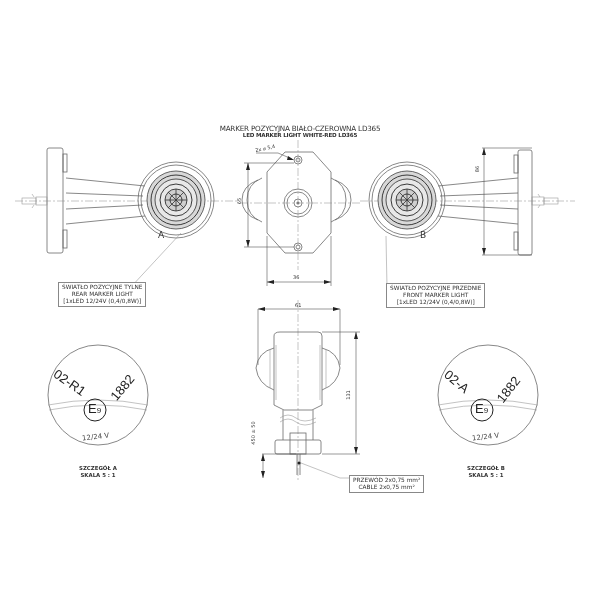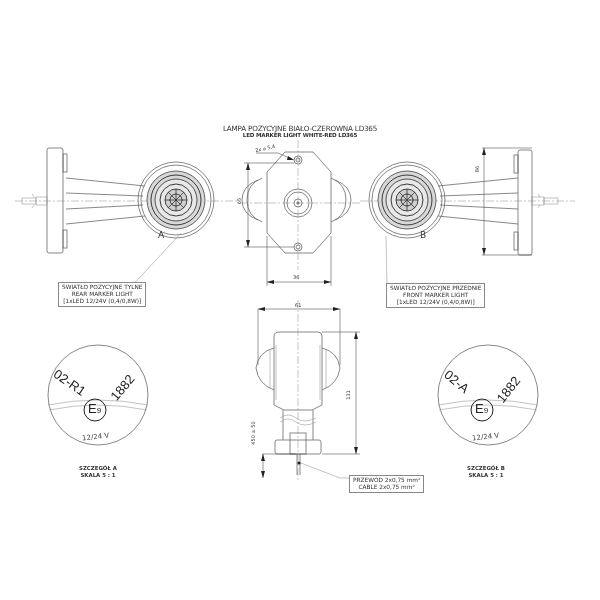--- a/index.html
+++ b/index.html
@@ -189,21 +189,21 @@
   </g>
 
   <g>
     <circle class="ln" cx="488" cy="395" r="50"></circle>
     <path class="thin" d="M438 405 Q488 395 538 405"></path>
     <path class="thin" d="M439 410 Q488 400 537 410"></path>
     <circle cx="482" cy="410" r="11" fill="none" stroke="#222" stroke-width="1"></circle>
   </g>
 </svg>
 
-<div class="lbl title1">LAMPA POZYCYJNE BIAŁO-CZEROWNA LD365</div>
+<div class="lbl title1">MARKER POZYCYJNA BIAŁO-CZEROWNA LD365</div>
 <div class="lbl title2">LED MARKER LIGHT WHITE-RED LD365</div>
 
 <div class="dimtxt" style="left:158px;top:230px;font-size:9px;">A</div>
 <div class="dimtxt" style="left:420px;top:230px;font-size:9px;">B</div>
 
 <div class="dimtxt" style="left:255px;top:145px;font-size:5px;transform:rotate(-12deg);">2x ⌀ 5,4</div>
 <div class="dimtxt vert" style="left:236px;top:198px;">65</div>
 <div class="dimtxt" style="left:293px;top:274px;">36</div>
 <div class="dimtxt vert" style="left:474px;top:166px;">86</div>
 <div class="dimtxt" style="left:295px;top:302px;">61</div>

